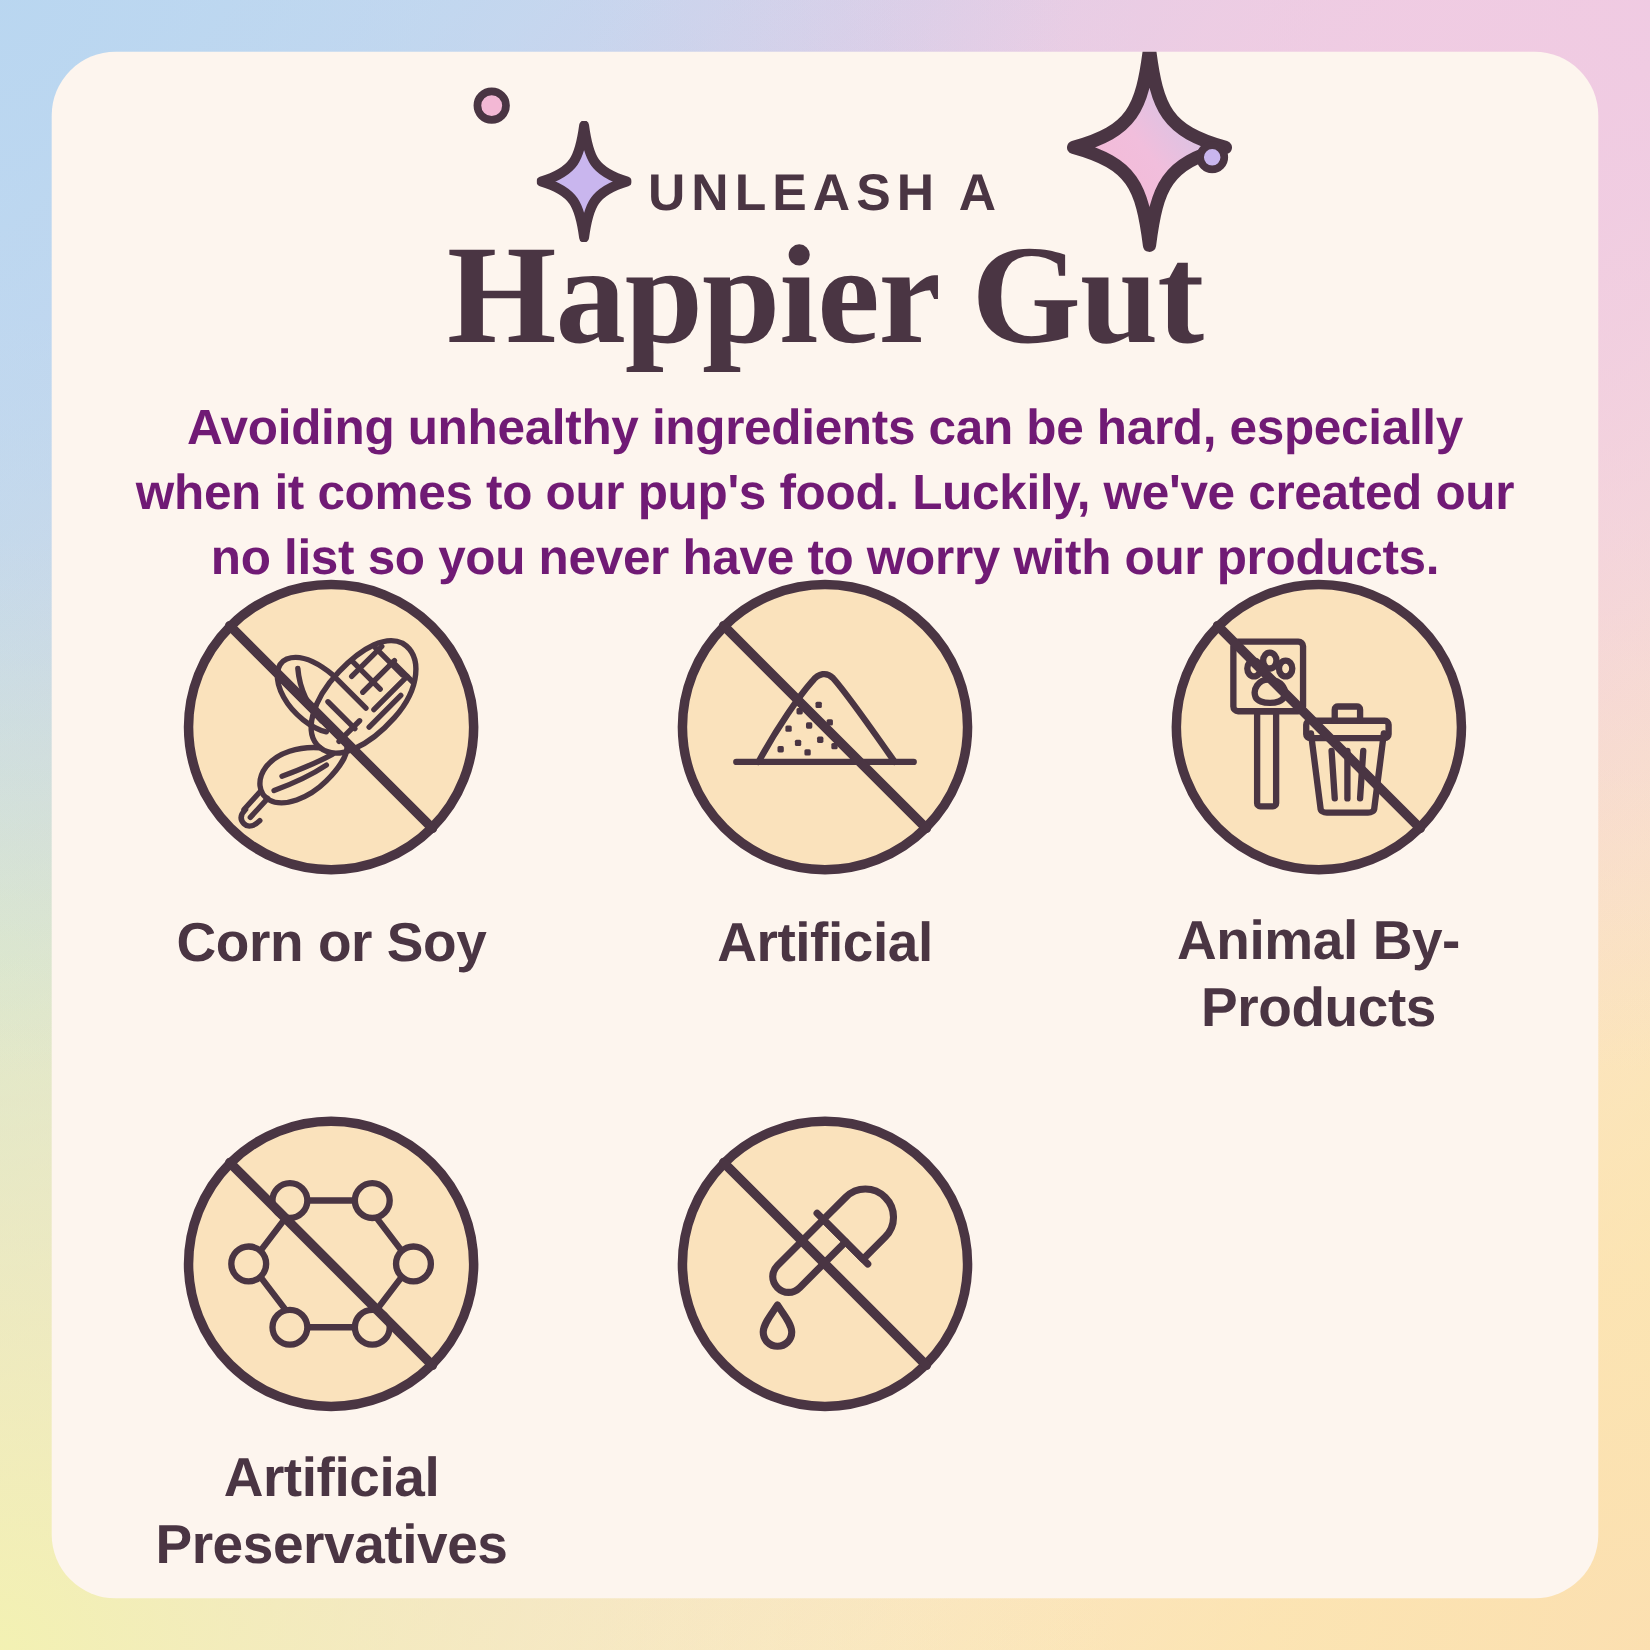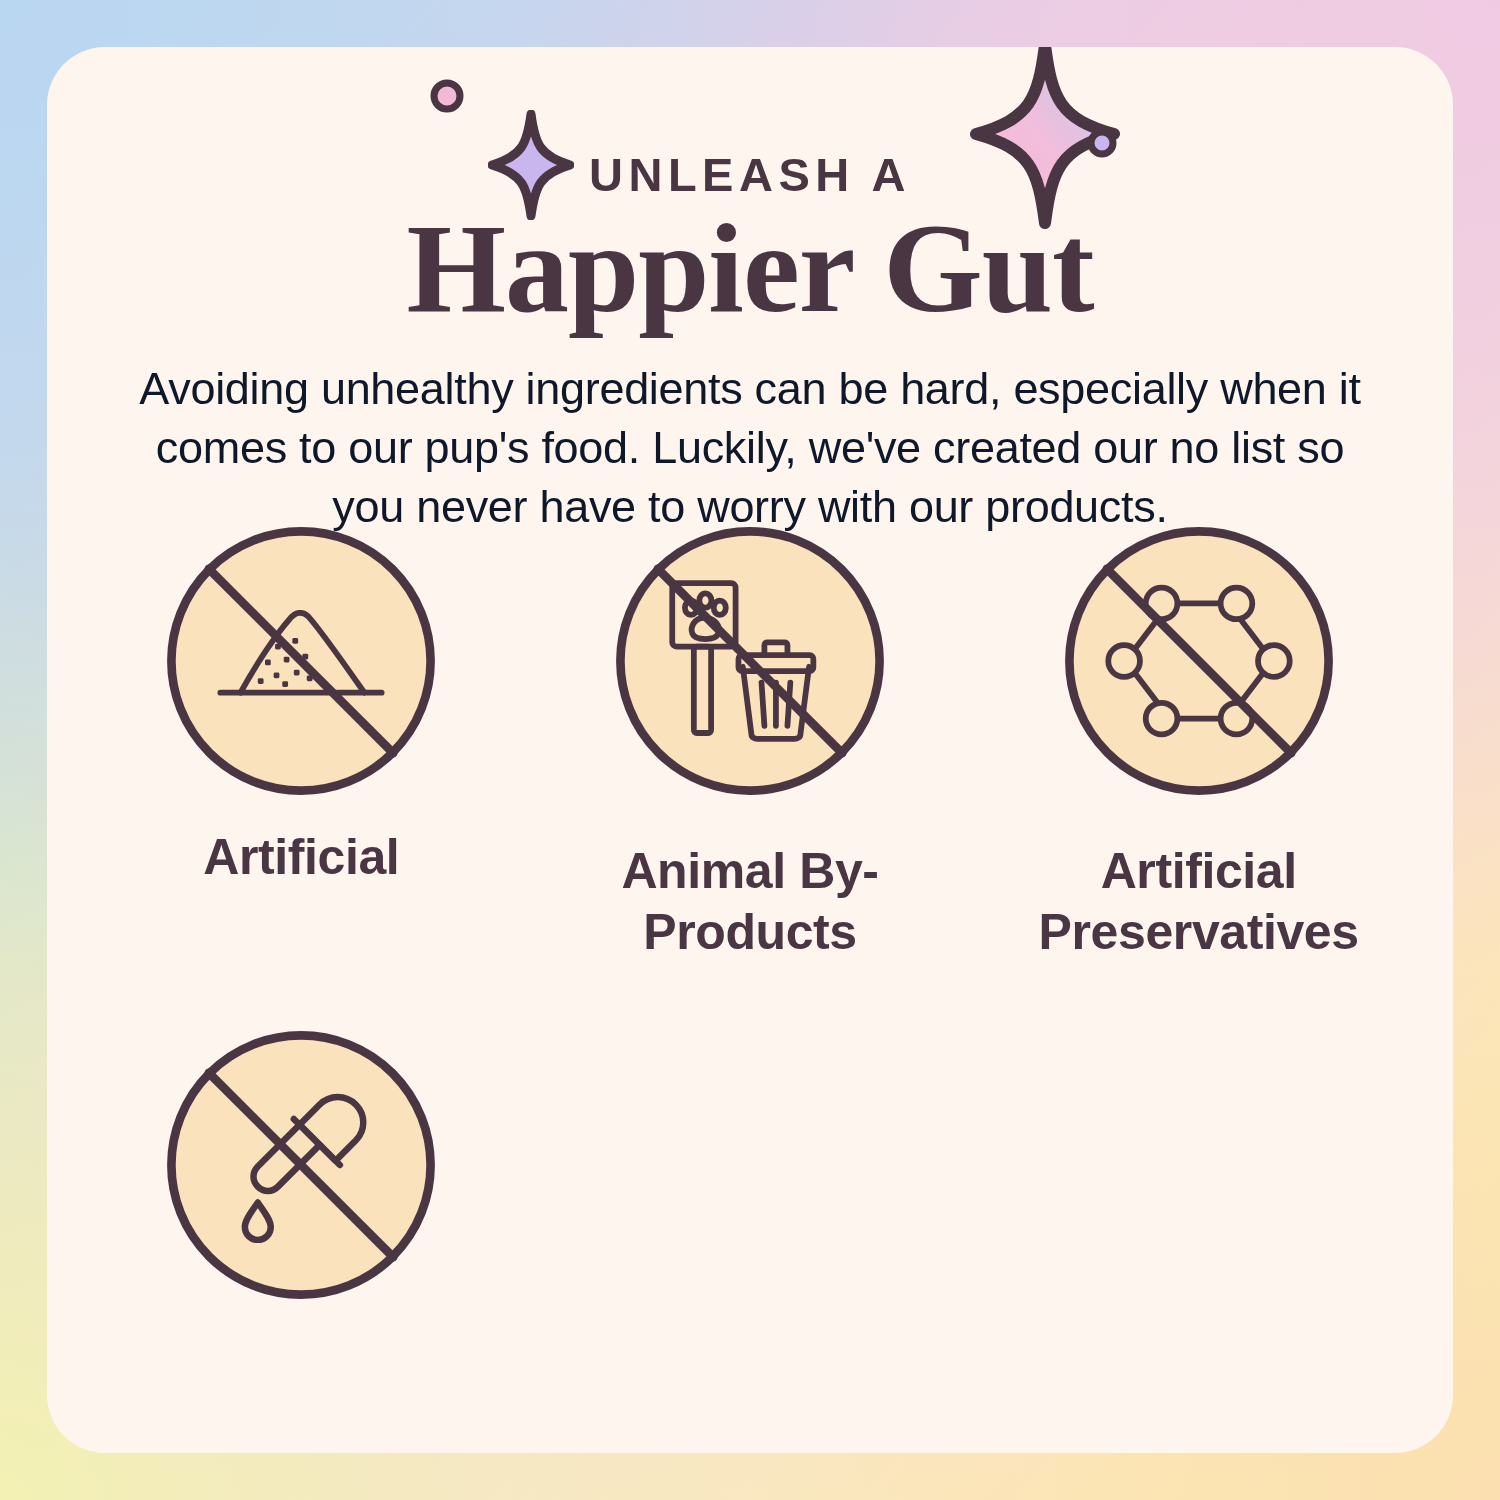--- a/index.html
+++ b/index.html
@@ -86,22 +86,22 @@
     line-height: 1.08;
     letter-spacing: -1px;
   }
   #subcopy {
     position: absolute;
     left: 70px;
     right: 70px;
     top: 313px;
     text-align: center;
     font-size: 45px;
-    font-weight: 400;
-    color: #0f172a;
+    font-weight: 700;
+    color: #701a75;
     line-height: 1.31;
     letter-spacing: -0.3px;
   }
 
   
   #grid {
     position: absolute;
     left: 30px;
     right: 30px;
     top: 470px;
@@ -123,21 +123,21 @@
   .cell-label {
     margin-top: 22px;
     text-align: center;
     font-size: 50px;
     font-weight: 700;
     color: #4a3543;
     line-height: 1.22;
     letter-spacing: -0.4px;
     max-width: 420px;
   }
-  .row2 .cell-label { margin-top: 36px; }
+  .row2 .cell-label { margin-top: 20px; }
 </style>
 </head>
 <body>
 
 <div id="stage">
   <div id="card">
 
     <div class="deco" style="left:383px; top:32px;">
       <svg width="34" height="34" viewBox="0 0 34 34">
         <circle cx="17" cy="17" r="13" fill="#F3B8D5" stroke="#4A3543" stroke-width="7"></circle>
@@ -169,20 +169,39 @@
       </svg>
     </div>
 
     <div id="eyebrow">UNLEASH A</div>
     <div id="headline">Happier Gut</div>
     <div id="subcopy">Avoiding unhealthy ingredients can be hard, especially when it comes to our pup's food. Luckily, we've created our no list so you never have to worry with our products.</div>
 
     <div id="grid">
 
 
+      <div class="cell">
+        <svg class="badge" viewBox="0 0 200 200">
+          <circle cx="100" cy="100" r="90" fill="#FAE2BC" stroke="#4A3543" stroke-width="6"></circle>
+          <g fill="none" stroke="#4A3543" stroke-width="3.4" stroke-linecap="round" stroke-linejoin="round">
+            <path d="M145 47 C158 55 156 76 140 94 C124 112 104 122 93 113 C82 104 88 83 105 65 C120 49 135 42 145 47 Z"></path>
+            <path d="M113 58 L131 76 M104 70 L122 88 M98 84 L115 101 M128 50 L145 67 M139 59 L152 72"></path>
+            <path d="M140 58 L120 78 M148 68 L127 89 M132 49 L113 68 M144 80 L124 100 M118 96 L105 109"></path>
+            <path d="M101 67 C90 58 80 54 72 57 C65 60 64 70 70 81 C76 92 88 101 97 103"></path>
+            <path d="M79 63 C80 76 86 88 94 96"></path>
+            <path d="M93 113 C80 112 66 116 59 125 C53 133 54 142 61 146 C70 151 86 145 97 134 C105 126 110 118 110 113"></path>
+            <path d="M69 131 C80 127 92 122 101 117"></path>
+            <path d="M64 140 C75 136 88 130 97 124"></path>
+            <path d="M60 145 L49 157 M55 141 L45 152"></path>
+            <path d="M46 152 C43 155 42 158 45 161 C48 164 52 162 55 159"></path>
+          </g>
+          <line x1="36" y1="36" x2="164" y2="164" stroke="#4A3543" stroke-width="6" stroke-linecap="round"></line>
+        </svg>
+        <div class="cell-label">Corn or Soy</div>
+      </div>
 
       <div class="cell">
         <svg class="badge" viewBox="0 0 200 200">
           <circle cx="100" cy="100" r="90" fill="#FAE2BC" stroke="#4A3543" stroke-width="6"></circle>
           <g fill="none" stroke="#4A3543" stroke-width="4" stroke-linecap="round" stroke-linejoin="round">
             <path d="M58 122 C70 100 84 80 92 71 C96 66 101 65 105 69 C114 79 130 102 144 122"></path>
             <line x1="44" y1="122" x2="156" y2="122"></line>
           </g>
           <g fill="#4A3543">
             <rect x="82" y="88" width="4" height="4" rx="1"></rect>

